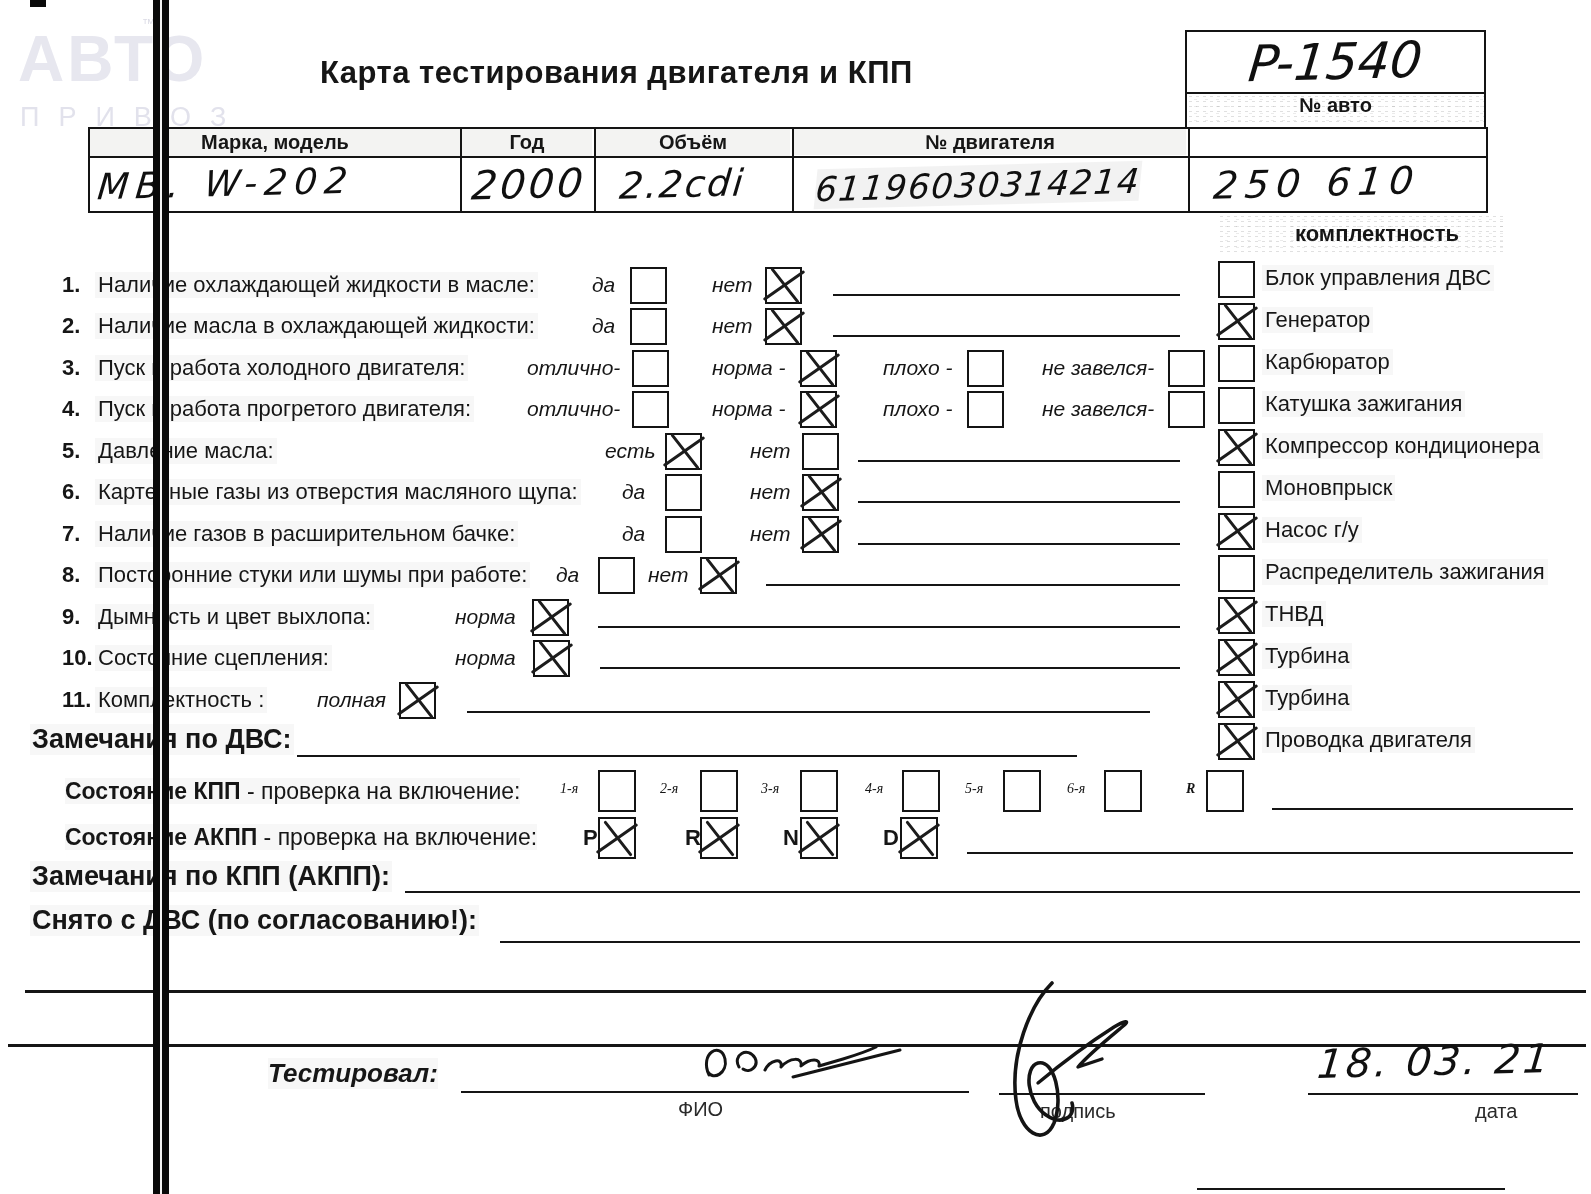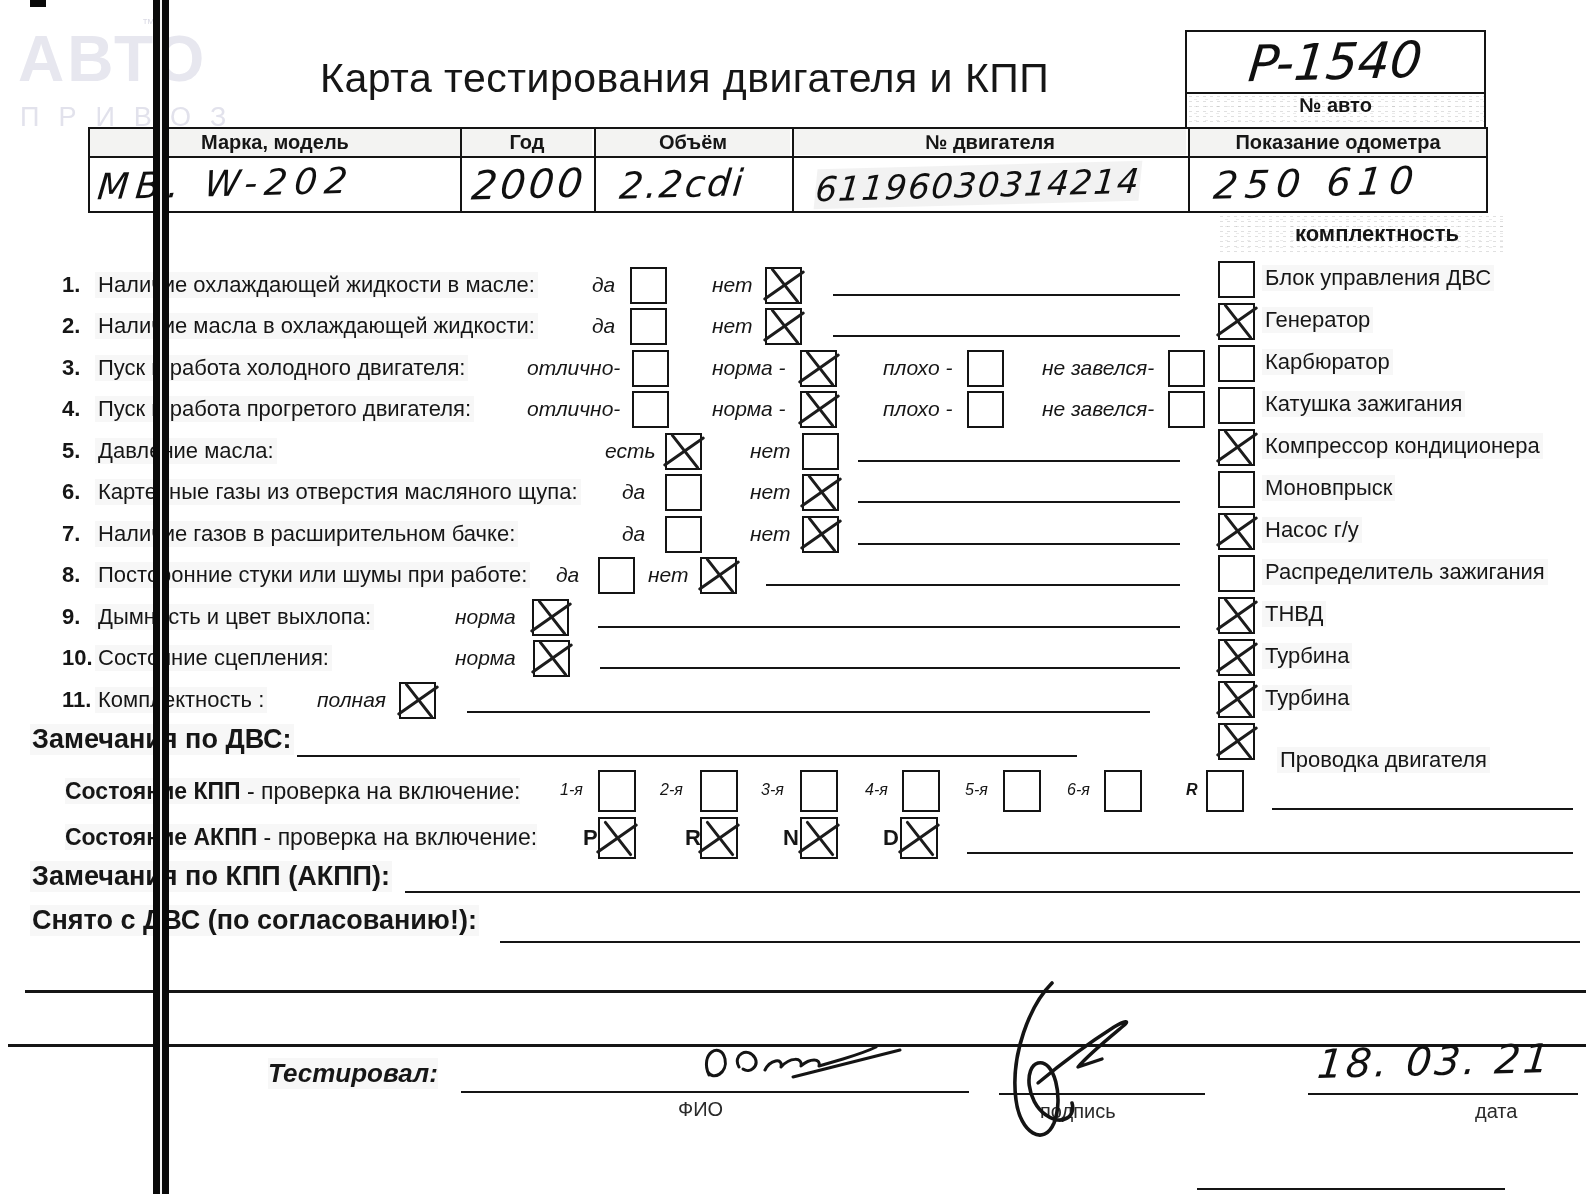--- a/index.html
+++ b/index.html
@@ -8,27 +8,27 @@
   .abs{position:absolute;}
   
   .scanbar{position:absolute;top:0;bottom:0;background:#0a0a0a;z-index:40;}
   .scanbar-gap{position:absolute;top:0;bottom:0;background:#f4f4f4;z-index:41;}
   .blob{position:absolute;background:#0a0a0a;z-index:42;}
   
   .wm1{font-weight:bold;font-size:64px;letter-spacing:3px;color:#e7e7ef;z-index:1;}
   .wm2{font-size:27px;letter-spacing:19px;color:#e2e2ec;z-index:1;}
   .wmtm{font-size:13px;color:#dcdce6;z-index:1;}
   
-  .title{font-weight:normal;font-size:41px;letter-spacing:0.5px;z-index:2;}
+  .title{font-weight:bold;font-size:31px;letter-spacing:0.5px;z-index:2;}
   .hdr{font-weight:bold;font-size:20px;}
   .num{font-weight:bold;font-size:22px;}
   .itm{font-size:22px;background:rgba(120,120,120,0.06);padding:0 3px;white-space:nowrap;}
   .opt{font-style:italic;font-size:21px;white-space:nowrap;}
   .sec{font-weight:bold;font-size:27px;background:rgba(120,120,120,0.06);padding:0 2px;white-space:nowrap;}
-  .glbl{font-style:italic;font-size:16px;}
+  .glbl{font-style:italic;font-size:14px;font-family:Liberation Serif, serif;}
   .glbl-b{font-weight:bold;font-size:22px;}
   .small-lbl{font-size:20px;color:#2a2a2a;}
   .hand{font-family:"DejaVu Sans",sans-serif;font-style:italic;display:inline-block;
         transform:skewX(-7deg) rotate(-1.5deg);white-space:nowrap;color:#101010;}
   
   .hl{position:absolute;height:0;border-top:2.4px solid #151515;}
   .hl-thick{border-top-width:3px;}
   
   .cb{position:absolute;width:33px;height:33px;border:2.4px solid #141414;background:transparent;z-index:3;}
   .cb.tall{height:38px;}
@@ -86,23 +86,20 @@
         <span class="hdr">Марка, модель</span>
       </div>
     <div class="cellhdr spk" style="left:372px;top:0;width:130px;height:27px;">
         <span class="hdr">Год</span>
       </div>
     <div class="cellhdr spk" style="left:506px;top:0;width:194px;height:27px;">
         <span class="hdr">Объём</span>
       </div>
     <div class="cellhdr spk" style="left:704px;top:0;width:392px;height:26px;">
         <span class="hdr">№ двигателя</span>
-      </div>
-    <div class="cellhdr spk" style="left:1100px;top:0;width:296px;height:27px;">
-        <span class="hdr">Показание одометра</span>
       </div>
 
     <div class="abs" style="left:8px;top:34px;"><span class="hand" style="font-size:36px;letter-spacing:7px;">МВ. W-202</span></div>
     <div class="abs" style="left:382px;top:32px;"><span class="hand" style="font-size:40px;letter-spacing:3px;">2000</span></div>
     <div class="abs" style="left:530px;top:34px;"><span class="hand" style="font-size:37px;letter-spacing:2px;">2.2cdi</span></div>
     <div class="abs" style="left:726px;top:36px;"><span class="hand" style="font-size:34px;letter-spacing:1.5px;background:rgba(0,0,0,0.05);">61196030314214</span></div>
     <div class="abs" style="left:1124px;top:32px;"><span class="hand" style="font-size:38px;letter-spacing:7px;">250 610</span></div>
   </div>
 
   <div class="abs spk" style="left:1218px;top:214px;width:288px;height:38px;"></div>
@@ -124,21 +121,21 @@
   <div class="abs itm" style="left:1262px;top:517px;">Насос г/у</div>
   <span class="cb" style="left:1218px;top:555px;"></span>
   <div class="abs itm" style="left:1262px;top:559px;">Распределитель зажигания</div>
   <span class="cb checked" style="left:1218px;top:597px;"></span>
   <div class="abs itm" style="left:1262px;top:601px;">ТНВД</div>
   <span class="cb checked" style="left:1218px;top:639px;"></span>
   <div class="abs itm" style="left:1262px;top:643px;">Турбина</div>
   <span class="cb checked" style="left:1218px;top:681px;"></span>
   <div class="abs itm" style="left:1262px;top:685px;">Турбина</div>
   <span class="cb checked" style="left:1218px;top:723px;"></span>
-  <div class="abs itm" style="left:1262px;top:747px;margin-left:15px;">Проводка двигателя</div>
+  <div class="abs itm" style="left:1262px;top:727px;">Проводка двигателя</div>
 
   <div class="abs num" style="left:62px;top:272px;">1.</div>
   <div class="abs itm" style="left:95px;top:272px;">Наличие охлаждающей жидкости в масле:</div>
   <div class="abs opt" style="left:592px;top:273px;">да</div>
   <span class="cb" style="left:630px;top:267px;"></span>
   <div class="abs opt" style="left:712px;top:273px;">нет</div>
   <span class="cb checked" style="left:765px;top:267px;"></span>
   <div class="hl" style="left:833px;top:294px;width:347px;"></div>
 
   <div class="abs num" style="left:62px;top:313px;">2.</div>

